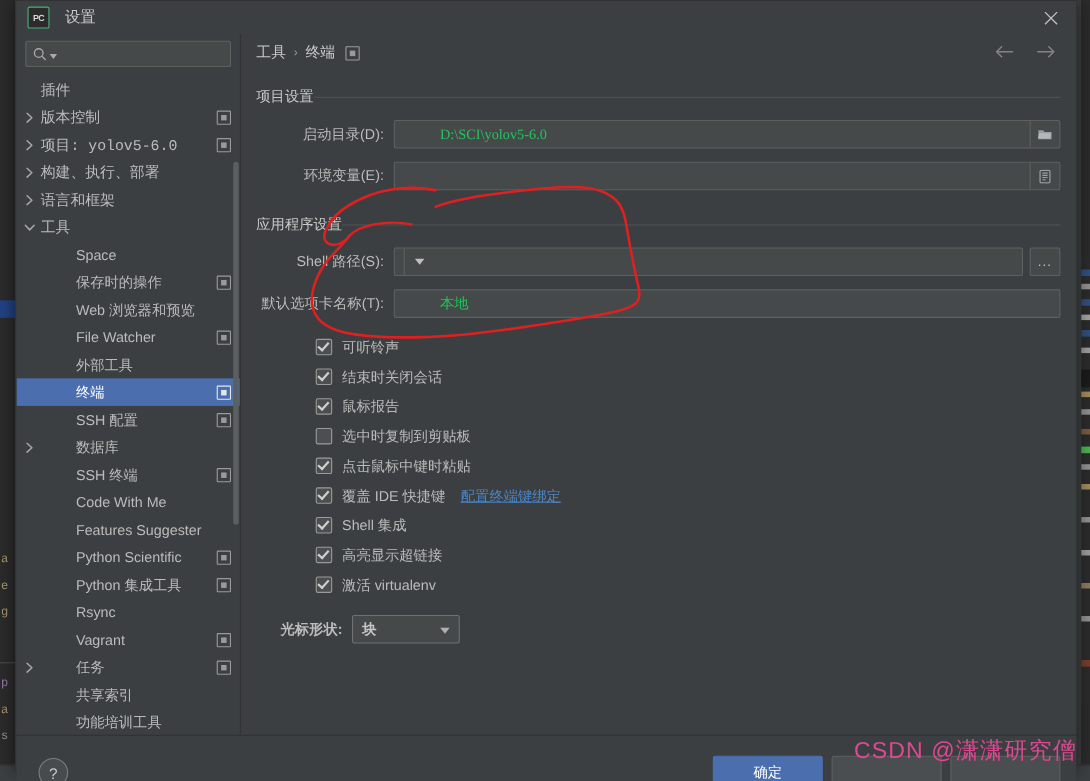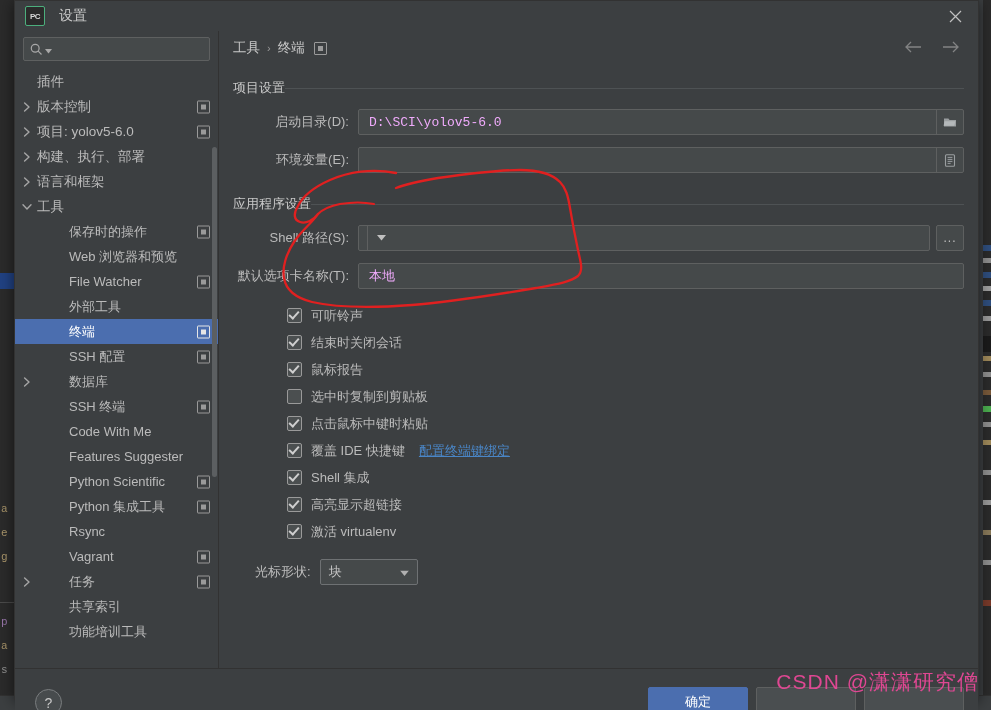--- a/index.html
+++ b/index.html
@@ -45,21 +45,21 @@
   #search-box svg{flex:0 0 auto;}
   #search-input{background:transparent;border:none;outline:none;color:#bbb;font-size:12px;
     font-family:"Liberation Sans",sans-serif;width:100%;margin-left:4px;}
   #tree{margin-top:4px;}
   .tree-row{height:25px;display:flex;align-items:center;position:relative;cursor:pointer;padding-right:8px;}
   .tree-row.selected{background:#4b6eaf;}
   .tree-row.selected .tree-label{color:#ffffff;}
   .arrow{width:12px;height:12px;margin-left:6px;flex:0 0 12px;display:flex;align-items:center;justify-content:center;}
   .arrow svg{display:block;}
   .tree-label{font-size:13px;color:#bbbbbb;white-space:nowrap;}
-  .lvl0 .tree-label{font-size:13.5px;}
+  .lvl0 .tree-label{font-size:13.5px;font-family:Liberation Mono, monospace;}
   .gear{position:absolute;right:8px;top:50%;transform:translateY(-50%);width:11px;height:11px;
     border:1px solid #9a9a9a;border-radius:1px;display:flex;align-items:center;justify-content:center;}
   .gear i{display:block;width:5px;height:5px;background:#9a9a9a;}
   .tree-row.selected .gear{border-color:#e6e6e6;}
   .tree-row.selected .gear i{background:#e6e6e6;}
   #sb-scroll{position:absolute;right:1px;top:116px;width:5px;height:330px;background:#5c5f61;border-radius:3px;}
 
   
   #main{flex:1;background:#3c3f41;position:relative;overflow:hidden;}
   #breadcrumb{height:34px;display:flex;align-items:center;padding-left:14px;position:relative;}
@@ -73,42 +73,42 @@
 
   .section{margin:14px 14px 0 14px;}
   .section-head{display:flex;align-items:center;}
   .section-title{font-size:13px;color:#c8c8c8;white-space:nowrap;}
   .section-rule{flex:1;height:1px;background:#4e5254;}
 
   .field-row{display:flex;align-items:center;margin-top:12px;}
   .field-label{width:116px;text-align:right;font-size:13px;color:#bbbbbb;padding-right:9px;flex:0 0 116px;}
   .input-box{flex:1;height:24px;background:#45494a;border:1px solid #5e6060;border-radius:2px;
     display:flex;align-items:center;padding:0 0 0 8px;position:relative;}
-  .input-box input{flex:1;background:transparent;border:none;outline:none;color:#f0abfc;font-size:13px;
-    font-family:Liberation Mono, monospace;height:22px;}
+  .input-box input{flex:1;background:transparent;border:none;outline:none;color:#22c55e;font-size:13px;
+    font-family:Liberation Serif, serif;height:22px;margin-left:31px;}
   .trail-btn{width:26px;height:24px;flex:0 0 26px;display:flex;align-items:center;justify-content:center;
     border-left:1px solid #5e6060;cursor:pointer;}
   .combo-arrow{width:26px;height:24px;flex:0 0 26px;display:flex;align-items:center;justify-content:center;
     border-left:1px solid #5e6060;cursor:pointer;}
   .ellipsis-btn{width:26px;height:24px;margin-left:6px;background:#45494a;border:1px solid #5e6060;border-radius:2px;
     display:flex;align-items:center;justify-content:center;cursor:pointer;color:#c0c0c0;font-size:12px;
     letter-spacing:1px;line-height:1;flex:0 0 26px;}
 
   
   #checks{margin:13px 0 0 28px;}
   .cb-row{display:flex;align-items:center;height:27px;cursor:pointer;margin-left:26px;}
   .cb{width:13px;height:13px;flex:0 0 13px;border:1px solid #9a9a9a;border-radius:2px;background:#4b4f50;
     position:relative;margin-right:9px;}
   .cb.on::after{content:"";position:absolute;left:3px;top:0px;width:4px;height:8px;
     border:solid #cfcfcf;border-width:0 2px 2px 0;transform:rotate(42deg);}
   .cb-label{font-size:13px;color:#bbbbbb;}
   .cb-link{margin-left:14px;font-size:13px;color:#4a86c7;text-decoration:underline;cursor:pointer;}
 
   
-  #cursor-row{display:flex;align-items:center;margin:14px 0 0 22px;}
+  #cursor-row{display:flex;align-items:center;margin:14px 0 0 22px;font-weight:bold;}
   #cursor-label{font-size:13px;color:#bbbbbb;margin-right:9px;}
   #cursor-select{width:88px;height:24px;background:#45494a;border:1px solid #6e7173;border-radius:2px;
     display:flex;align-items:center;padding-left:8px;position:relative;cursor:pointer;}
   #cursor-select .val{font-size:13px;color:#c5c5c5;}
   #cursor-select .arw{position:absolute;right:8px;top:50%;transform:translateY(-50%);}
 
   
   #footer{height:67px;background:#3c3f41;border-top:1px solid #323232;position:relative;}
   #help-btn{position:absolute;left:20px;top:20px;width:25px;height:25px;border-radius:50%;
     border:1px solid #7a7d7f;background:#474b4d;color:#c8c8c8;font-size:14px;
@@ -239,20 +239,24 @@
           <div class="tree-row lvl0">
             <span class="arrow">
               <svg width="10" height="8" viewBox="0 0 10 8">
                 <path d="M1 1.8 L5 6 L9 1.8" stroke="#a6a6a6" stroke-width="1.4" fill="none" stroke-linecap="round" stroke-linejoin="round"></path>
               </svg>
             </span>
             <span class="tree-label" style="margin-left: 4px;">工具</span>
           </div>
           <div class="tree-row lvl1">
             <span class="arrow"></span>
+            <span class="tree-label" style="margin-left: 36px;">Space</span>
+          </div>
+          <div class="tree-row lvl1">
+            <span class="arrow"></span>
             <span class="tree-label" style="margin-left: 36px;">保存时的操作</span>
             <span class="gear">
               <i></i>
             </span>
           </div>
           <div class="tree-row lvl1">
             <span class="arrow"></span>
             <span class="tree-label" style="margin-left: 36px;">Web 浏览器和预览</span>
           </div>
           <div class="tree-row lvl1">

